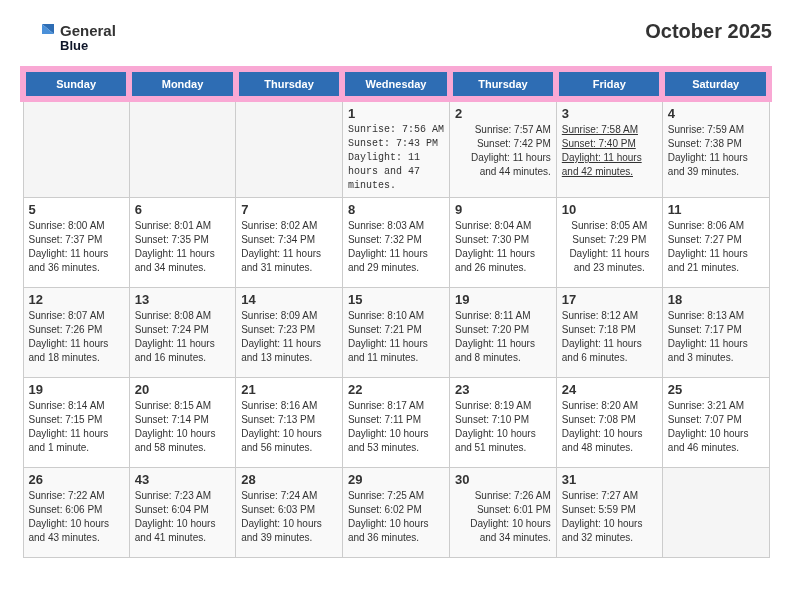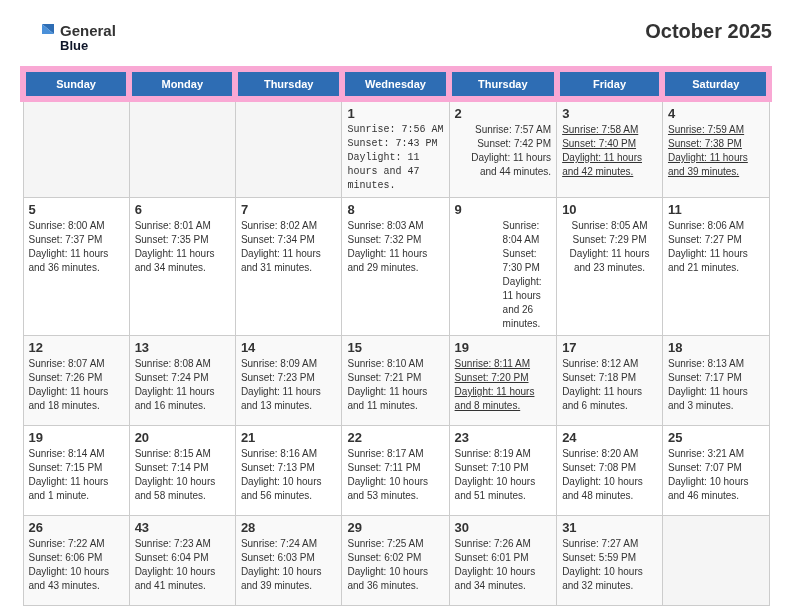--- a/index.html
+++ b/index.html
@@ -121,21 +121,21 @@
 Daylight: 11 hours and 44 minutes.</div>
         </td>
         <td>
           <span class="day-num">3</span>
           <div class="day-detail" style="white-space: pre-line; text-decoration: underline;">Sunrise: 7:58 AM
 Sunset: 7:40 PM
 Daylight: 11 hours and 42 minutes.</div>
         </td>
         <td>
           <span class="day-num">4</span>
-          <div class="day-detail" style="white-space: pre-line; text-decoration: underline;">Sunrise: 7:59 AM
+          <div class="day-detail" style="white-space: pre-line;">Sunrise: 7:59 AM
 Sunset: 7:38 PM
 Daylight: 11 hours and 39 minutes.</div>
         </td>
       </tr>
       <tr>
         <td>
           <span class="day-num">5</span>
           <div class="day-detail" style="white-space: pre-line;">Sunrise: 8:00 AM
 Sunset: 7:37 PM
 Daylight: 11 hours and 36 minutes.</div>
@@ -153,21 +153,21 @@
 Daylight: 11 hours and 31 minutes.</div>
         </td>
         <td>
           <span class="day-num">8</span>
           <div class="day-detail" style="white-space: pre-line;">Sunrise: 8:03 AM
 Sunset: 7:32 PM
 Daylight: 11 hours and 29 minutes.</div>
         </td>
         <td>
           <span class="day-num">9</span>
-          <div class="day-detail" style="white-space: pre-line; margin-left: 48px;">Sunrise: 8:04 AM
+          <div class="day-detail" style="white-space: pre-line;">Sunrise: 8:04 AM
 Sunset: 7:30 PM
 Daylight: 11 hours and 26 minutes.</div>
         </td>
         <td>
           <span class="day-num">10</span>
           <div class="day-detail" style="white-space: pre-line; text-align: center;">Sunrise: 8:05 AM
 Sunset: 7:29 PM
 Daylight: 11 hours and 23 minutes.</div>
         </td>
         <td>
@@ -197,21 +197,21 @@
 Daylight: 11 hours and 13 minutes.</div>
         </td>
         <td>
           <span class="day-num">15</span>
           <div class="day-detail" style="white-space: pre-line;">Sunrise: 8:10 AM
 Sunset: 7:21 PM
 Daylight: 11 hours and 11 minutes.</div>
         </td>
         <td>
           <span class="day-num">19</span>
-          <div class="day-detail" style="white-space: pre-line; text-decoration: underline;">Sunrise: 8:11 AM
+          <div class="day-detail" style="white-space: pre-line;">Sunrise: 8:11 AM
 Sunset: 7:20 PM
 Daylight: 11 hours and 8 minutes.</div>
         </td>
         <td>
           <span class="day-num">17</span>
           <div class="day-detail" style="white-space: pre-line;">Sunrise: 8:12 AM
 Sunset: 7:18 PM
 Daylight: 11 hours and 6 minutes.</div>
         </td>
         <td>
@@ -285,21 +285,21 @@
 Daylight: 10 hours and 39 minutes.</div>
         </td>
         <td>
           <span class="day-num">29</span>
           <div class="day-detail" style="white-space: pre-line;">Sunrise: 7:25 AM
 Sunset: 6:02 PM
 Daylight: 10 hours and 36 minutes.</div>
         </td>
         <td>
           <span class="day-num">30</span>
-          <div class="day-detail" style="white-space: pre-line;">Sunrise: 7:26 AM
+          <div class="day-detail" style="white-space: pre-line; text-align: right;">Sunrise: 7:26 AM
 Sunset: 6:01 PM
 Daylight: 10 hours and 34 minutes.</div>
         </td>
         <td>
           <span class="day-num">31</span>
           <div class="day-detail" style="white-space: pre-line;">Sunrise: 7:27 AM
 Sunset: 5:59 PM
 Daylight: 10 hours and 32 minutes.</div>
         </td>
         <td class="empty"></td>

